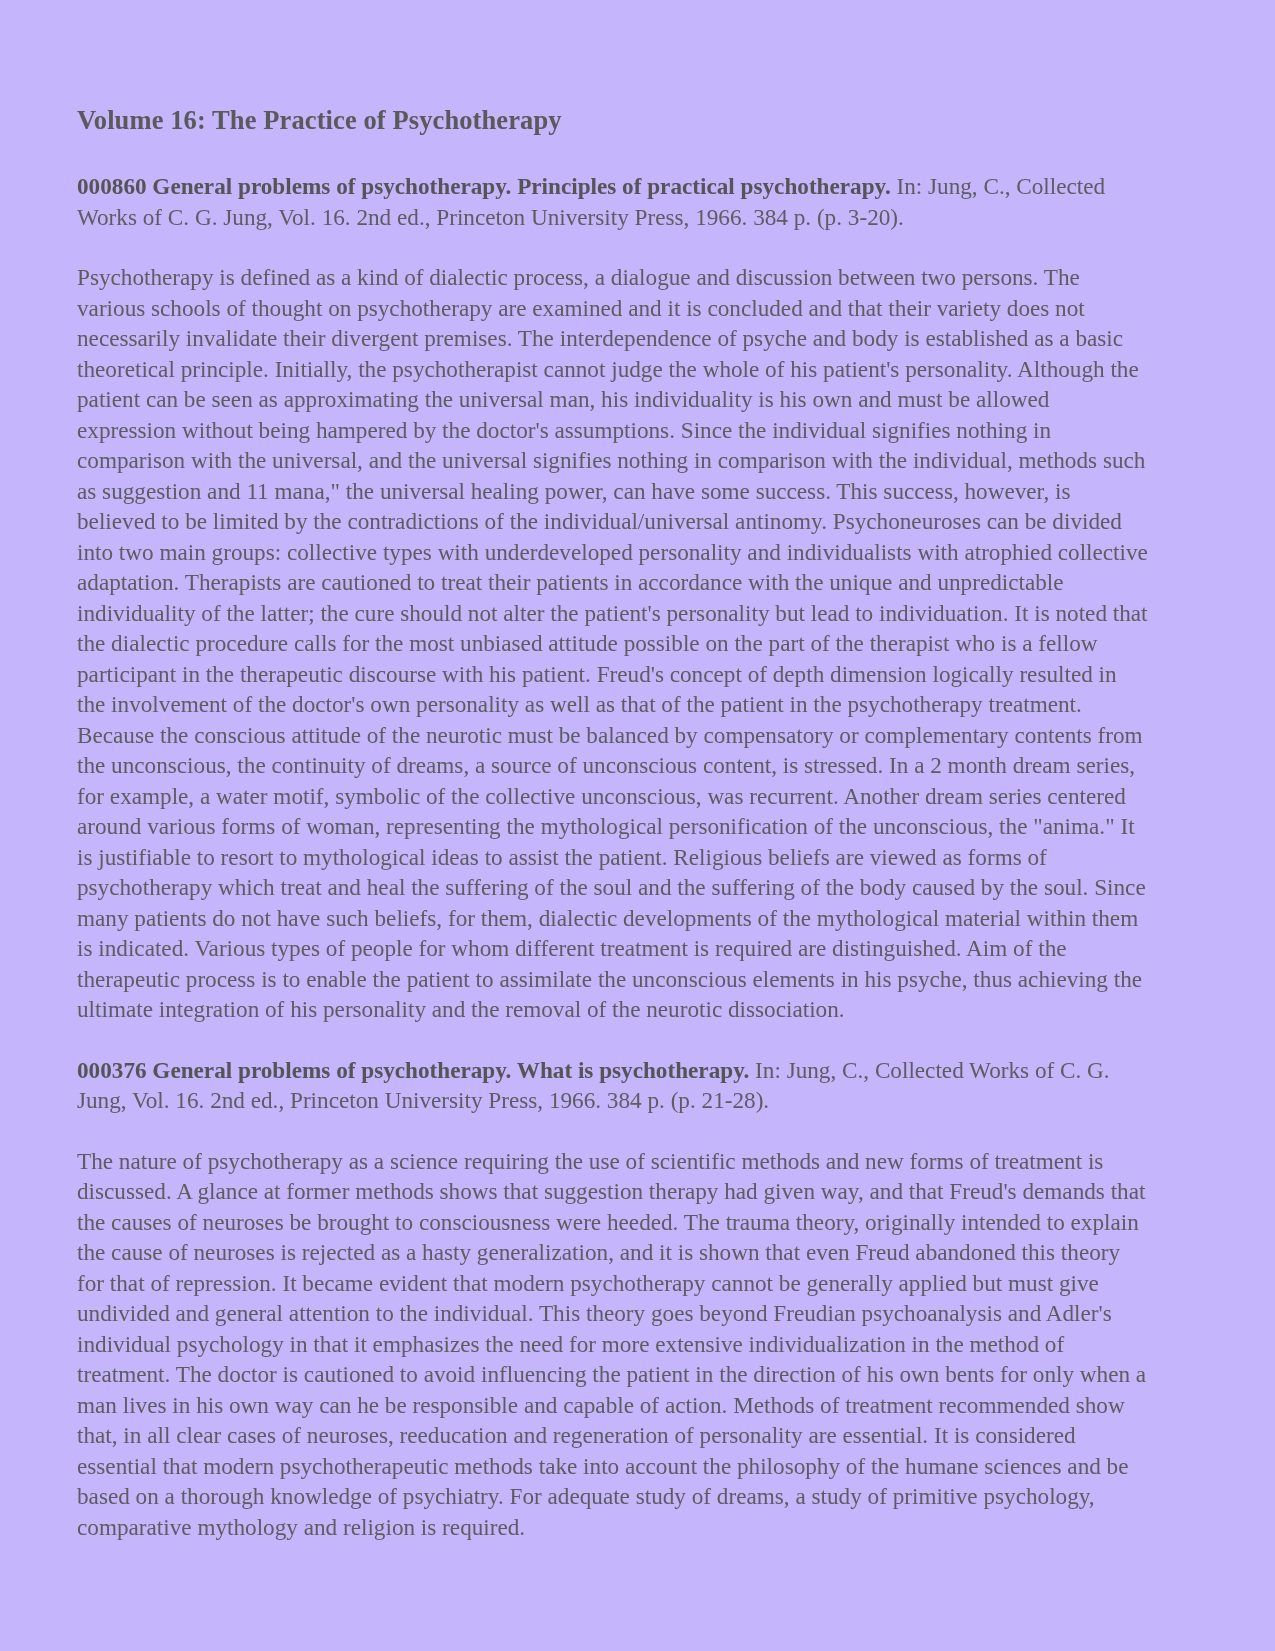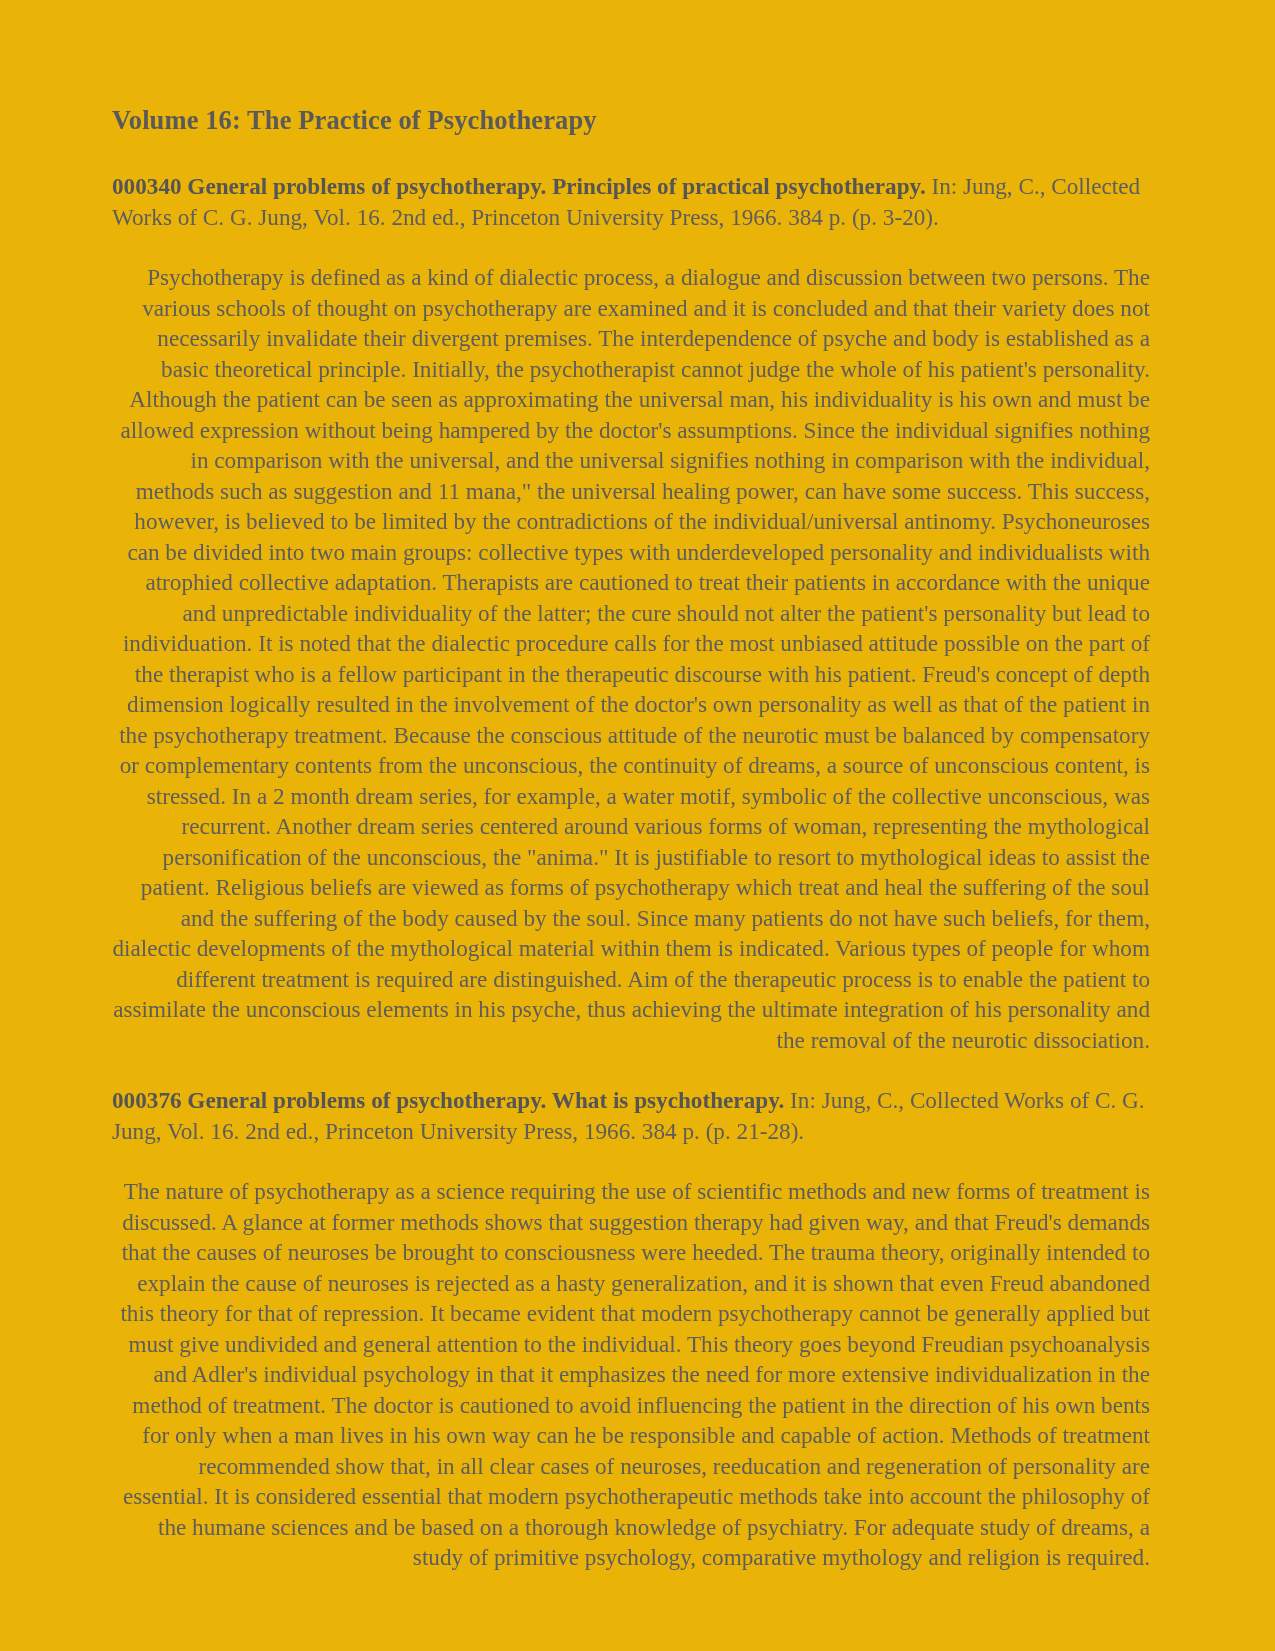--- a/index.html
+++ b/index.html
@@ -11,22 +11,22 @@
     width: 1275px;
     height: 1651px;
     font-family: "Liberation Serif", "DejaVu Serif", serif;
     color: #5d5d5d;
     -webkit-font-smoothing: antialiased;
   }
   .page {
     box-sizing: border-box;
     width: 1275px;
     min-height: 1651px;
-    padding: 104px 125px 60px 112px;
-    background: #eab308;
+    padding: 104px 125px 60px 77px;
+    background: #c4b5fd;
   }
   .volume-title {
     font-size: 26.5px;
     font-weight: bold;
     line-height: 1.25;
     color: #5a5a5a;
     margin: 0 0 34px 0;
     letter-spacing: 0.1px;
   }
   .entry {
@@ -44,32 +44,32 @@
   }
   .citation .cite-head {
     font-weight: bold;
     color: #555555;
   }
   .abstract {
     font-size: 23.2px;
     line-height: 1.315;
     color: #5d5d5d;
     margin: 0;
-    text-align: right;
+    text-align: left;
   }
 </style>
 </head>
 <body>
 
 <div class="page">
 
   <h1 class="volume-title">Volume 16: The Practice of Psychotherapy</h1>
 
   <div class="entry">
-    <p class="citation"><span class="cite-head">000340 General problems of psychotherapy. Principles of practical psychotherapy.</span><span class="cite-rest"> In: Jung, C., Collected Works of C. G. Jung, Vol. 16. 2nd ed., Princeton University Press, 1966. 384 p. (p. 3-20).</span></p>
+    <p class="citation"><span class="cite-head">000860 General problems of psychotherapy. Principles of practical psychotherapy.</span><span class="cite-rest"> In: Jung, C., Collected Works of C. G. Jung, Vol. 16. 2nd ed., Princeton University Press, 1966. 384 p. (p. 3-20).</span></p>
     <p class="abstract">Psychotherapy is defined as a kind of dialectic process, a dialogue and discussion between two persons. The various schools of thought on psychotherapy are examined and it is concluded and that their variety does not necessarily invalidate their divergent premises. The interdependence of psyche and body is established as a basic theoretical principle. Initially, the psychotherapist cannot judge the whole of his patient's personality. Although the patient can be seen as approximating the universal man, his individuality is his own and must be allowed expression without being hampered by the doctor's assumptions. Since the individual signifies nothing in comparison with the universal, and the universal signifies nothing in comparison with the individual, methods such as suggestion and 11 mana," the universal healing power, can have some success. This success, however, is believed to be limited by the contradictions of the individual/universal antinomy. Psychoneuroses can be divided into two main groups: collective types with underdeveloped personality and individualists with atrophied collective adaptation. Therapists are cautioned to treat their patients in accordance with the unique and unpredictable individuality of the latter; the cure should not alter the patient's personality but lead to individuation. It is noted that the dialectic procedure calls for the most unbiased attitude possible on the part of the therapist who is a fellow participant in the therapeutic discourse with his patient. Freud's concept of depth dimension logically resulted in the involvement of the doctor's own personality as well as that of the patient in the psychotherapy treatment. Because the conscious attitude of the neurotic must be balanced by compensatory or complementary contents from the unconscious, the continuity of dreams, a source of unconscious content, is stressed. In a 2 month dream series, for example, a water motif, symbolic of the collective unconscious, was recurrent. Another dream series centered around various forms of woman, representing the mythological personification of the unconscious, the "anima." It is justifiable to resort to mythological ideas to assist the patient. Religious beliefs are viewed as forms of psychotherapy which treat and heal the suffering of the soul and the suffering of the body caused by the soul. Since many patients do not have such beliefs, for them, dialectic developments of the mythological material within them is indicated. Various types of people for whom different treatment is required are distinguished. Aim of the therapeutic process is to enable the patient to assimilate the unconscious elements in his psyche, thus achieving the ultimate integration of his personality and the removal of the neurotic dissociation.</p>
   </div>
 
   <div class="entry">
     <p class="citation"><span class="cite-head">000376 General problems of psychotherapy. What is psychotherapy.</span><span class="cite-rest"> In: Jung, C., Collected Works of C. G. Jung, Vol. 16. 2nd ed., Princeton University Press, 1966. 384 p. (p. 21-28).</span></p>
     <p class="abstract">The nature of psychotherapy as a science requiring the use of scientific methods and new forms of treatment is discussed. A glance at former methods shows that suggestion therapy had given way, and that Freud's demands that the causes of neuroses be brought to consciousness were heeded. The trauma theory, originally intended to explain the cause of neuroses is rejected as a hasty generalization, and it is shown that even Freud abandoned this theory for that of repression. It became evident that modern psychotherapy cannot be generally applied but must give undivided and general attention to the individual. This theory goes beyond Freudian psychoanalysis and Adler's individual psychology in that it emphasizes the need for more extensive individualization in the method of treatment. The doctor is cautioned to avoid influencing the patient in the direction of his own bents for only when a man lives in his own way can he be responsible and capable of action. Methods of treatment recommended show that, in all clear cases of neuroses, reeducation and regeneration of personality are essential. It is considered essential that modern psychotherapeutic methods take into account the philosophy of the humane sciences and be based on a thorough knowledge of psychiatry. For adequate study of dreams, a study of primitive psychology, comparative mythology and religion is required.</p>
   </div>
 
 </div>
 

